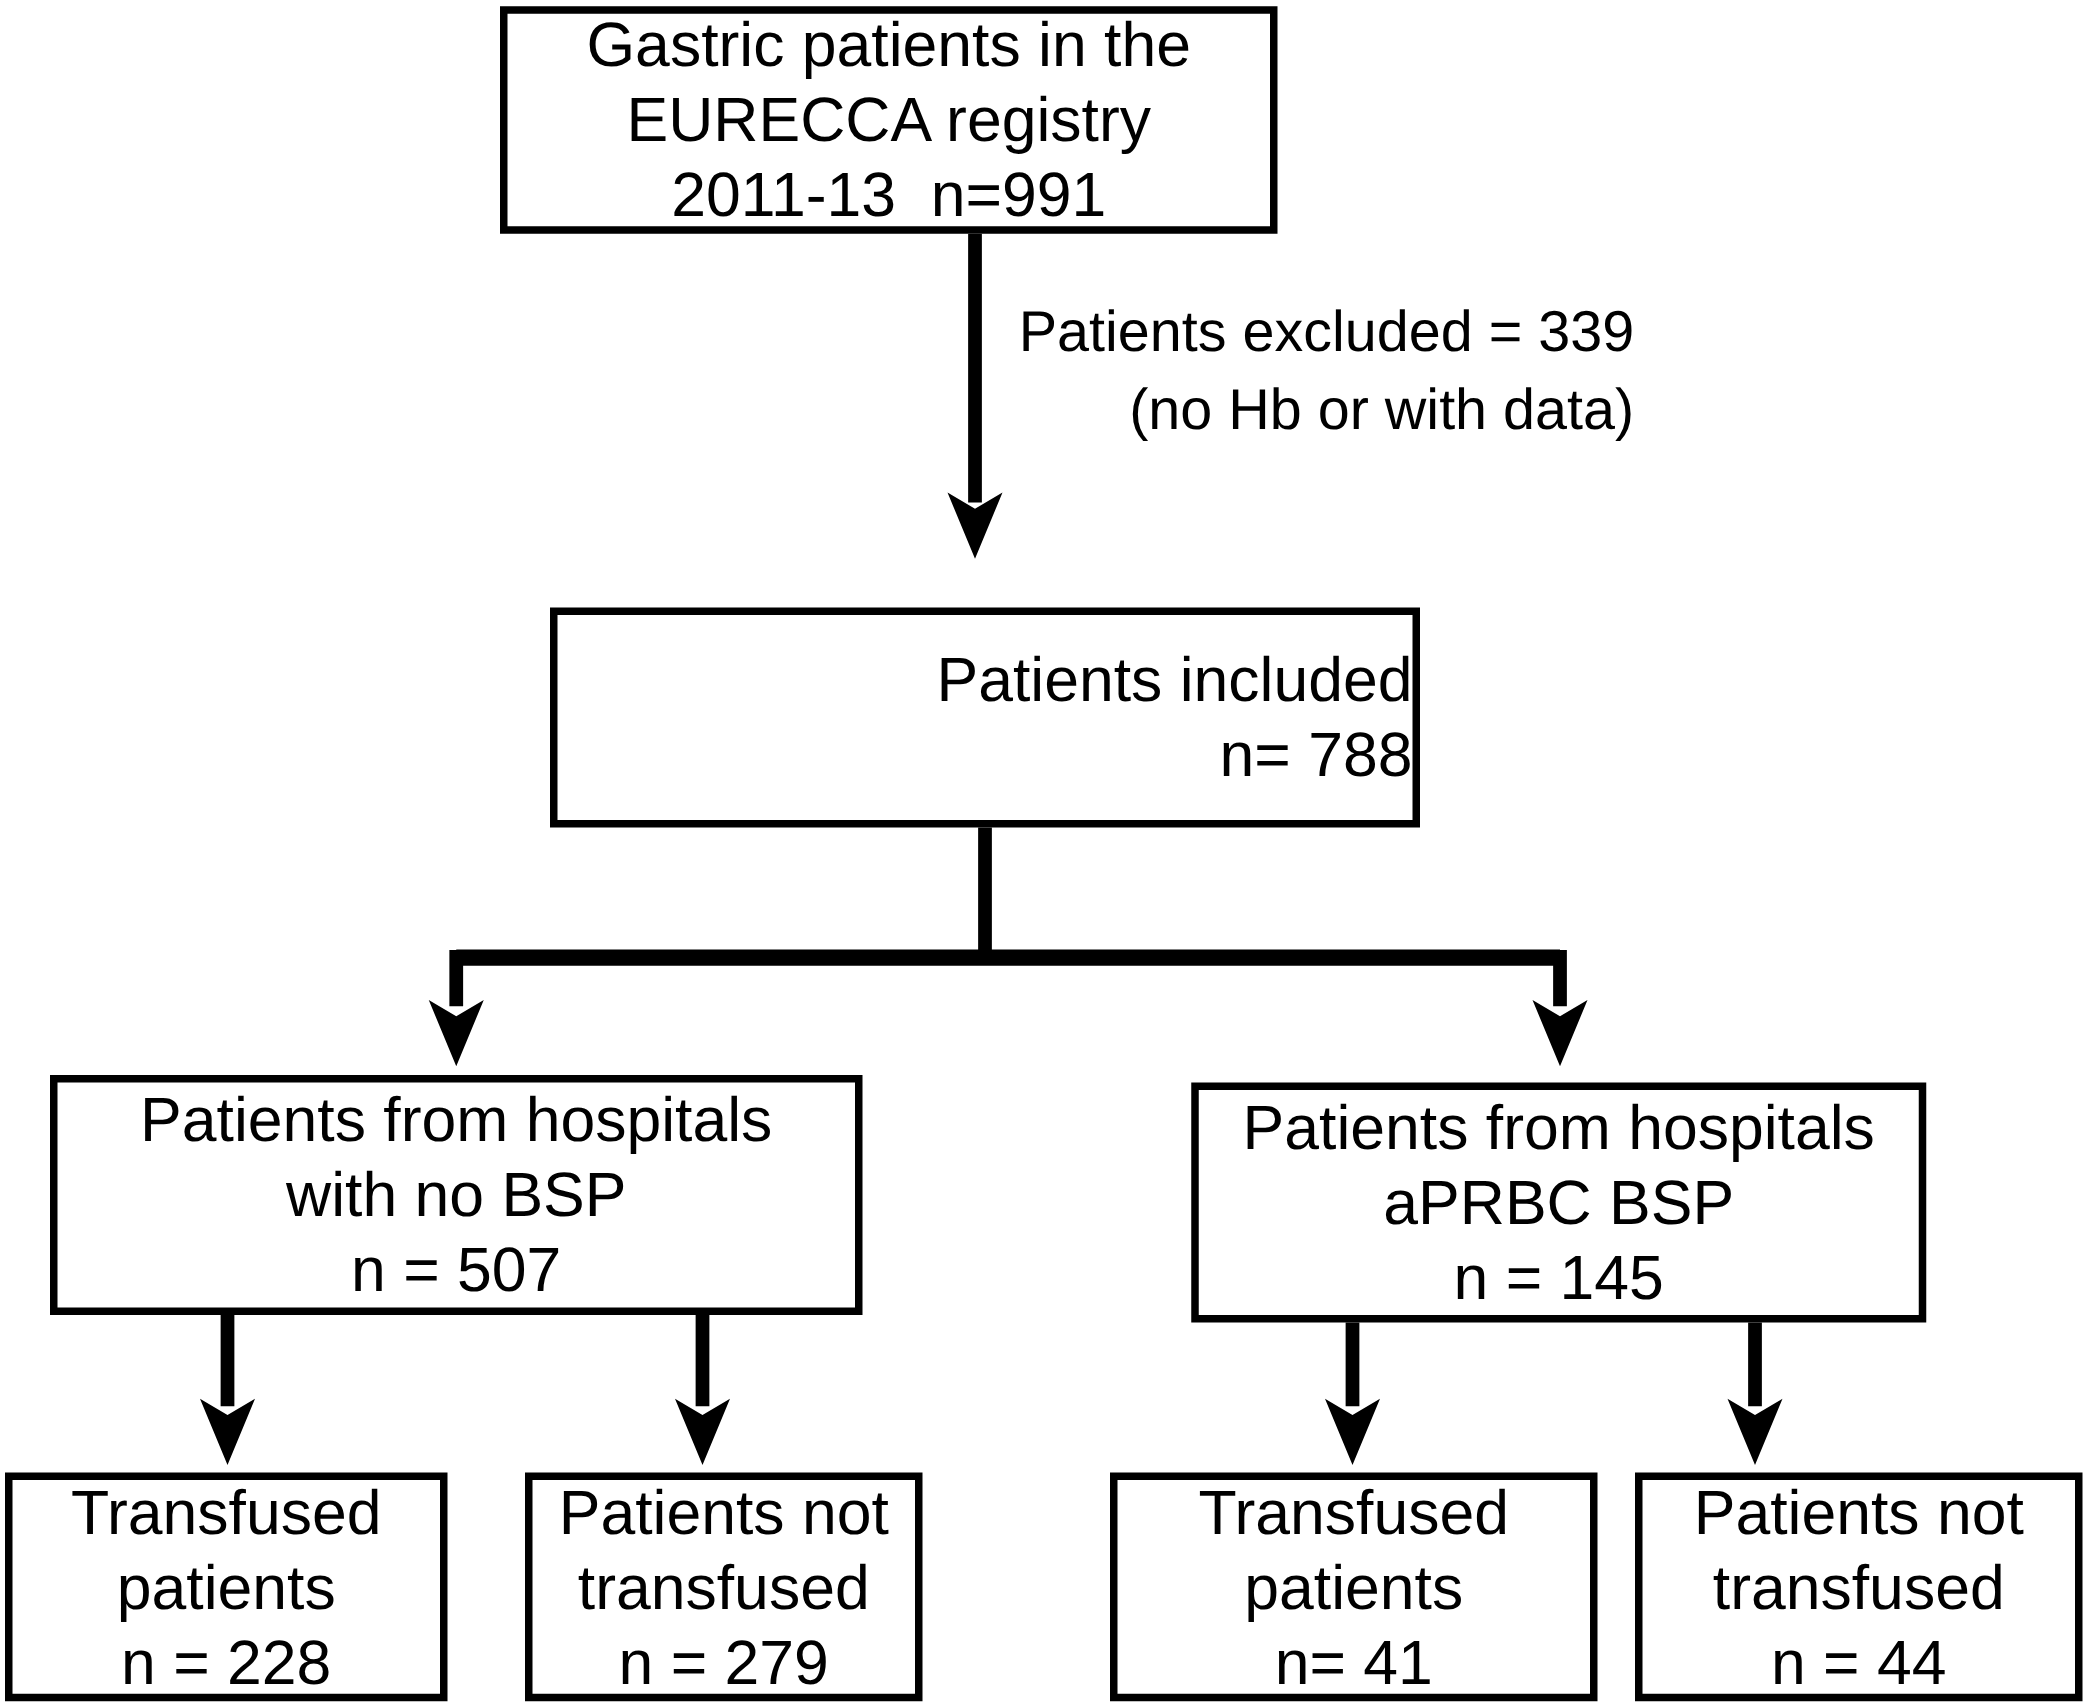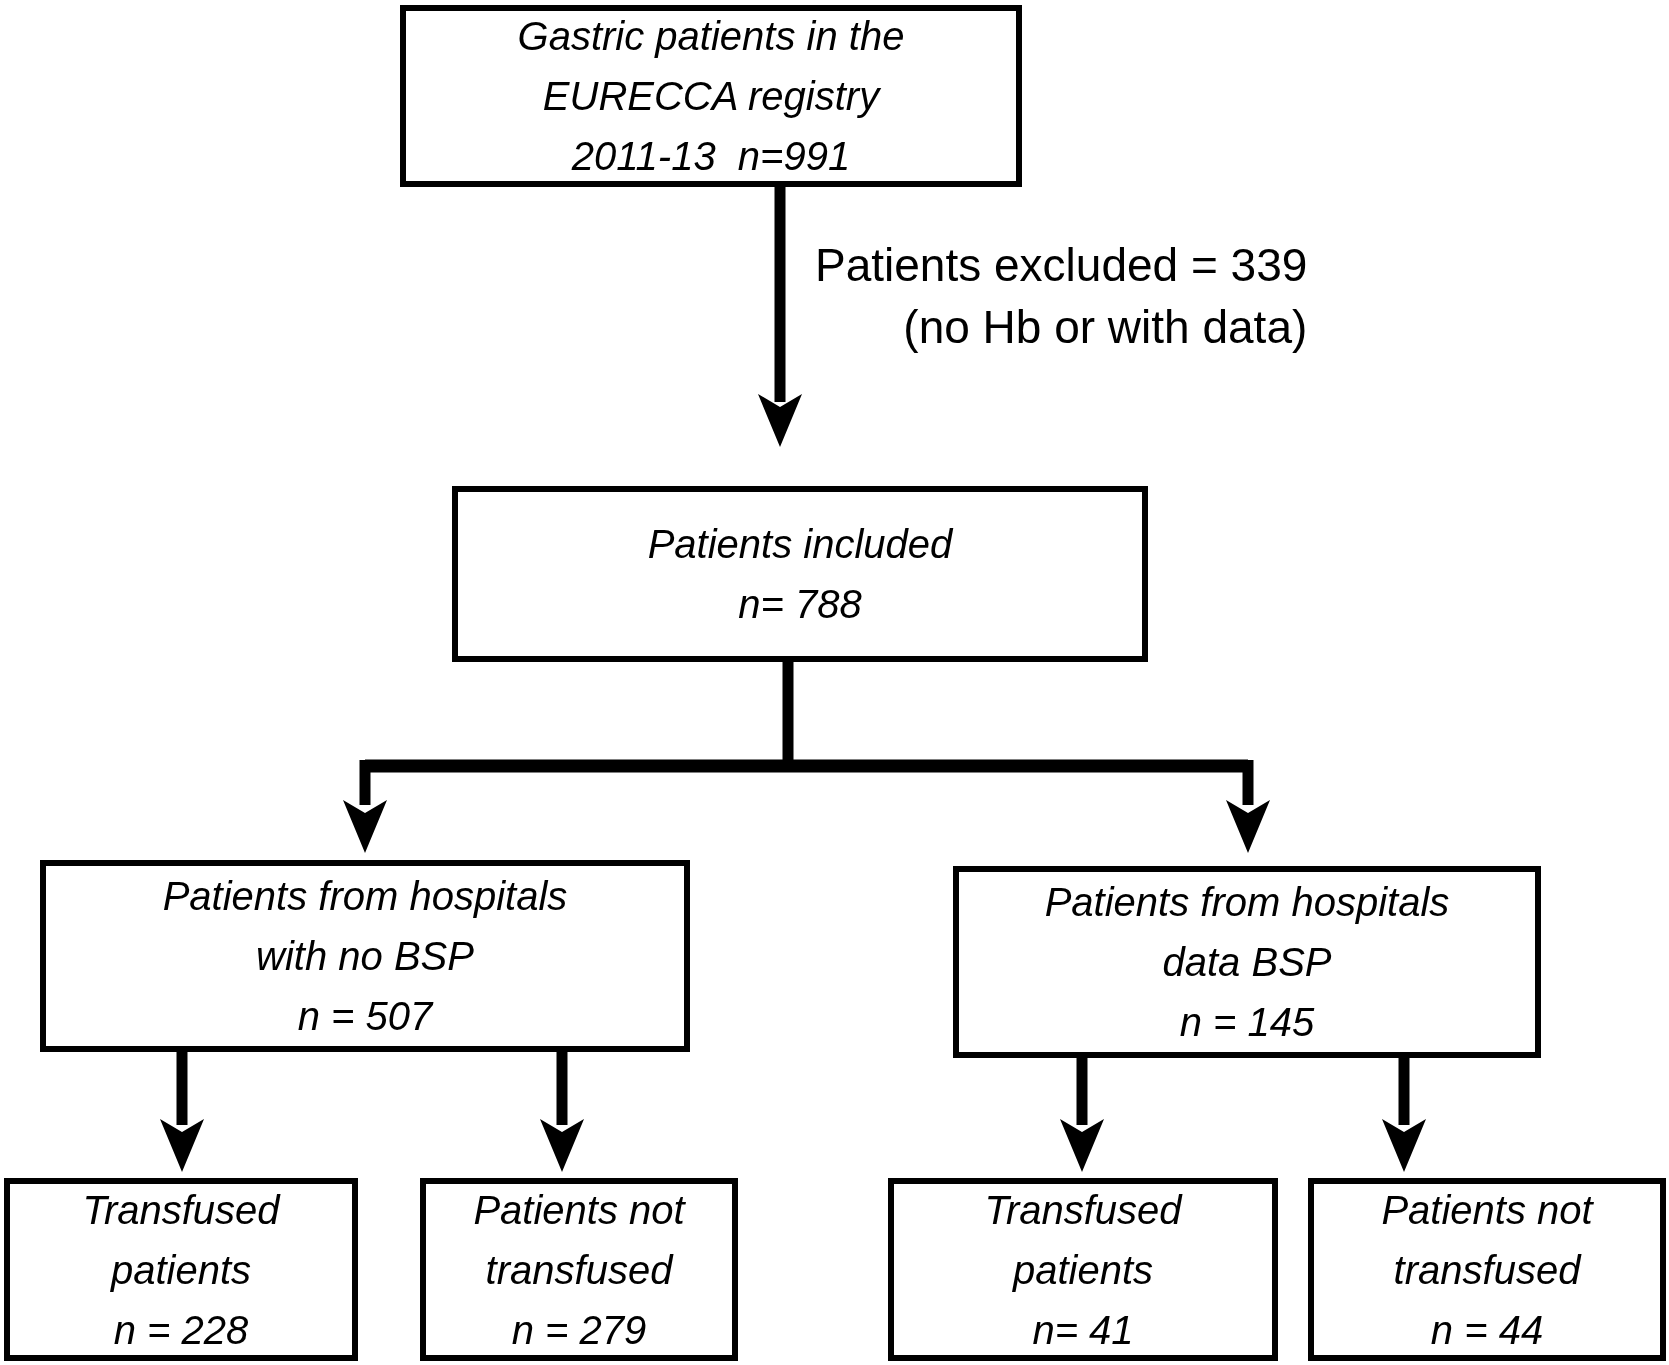--- a/index.html
+++ b/index.html
@@ -26,29 +26,28 @@
   .node {
     position: absolute;
     box-sizing: border-box;
     border: 6px solid #000000;
     background: #ffffff;
     display: flex;
     flex-direction: column;
     align-items: center;
     justify-content: center;
     text-align: center;
-    font-size: 40px;
+    font-size: 50px;
     line-height: 60px;
     z-index: 2;
-    font-style: italic;
   }
   .node span { display: block; white-space: nowrap; }
 
   #node-registry              { left: 400px; top: 5px;    width: 622px; height: 182px; }
-  #node-included              { left: 452px; top: 486px;  width: 696px; height: 176px; }
+  #node-included              { left: 440px; top: 486px;  width: 696px; height: 176px; align-items: flex-end; }
   #node-no-bsp                { left: 40px;  top: 860px;  width: 650px; height: 192px; }
   #node-bsp                   { left: 953px; top: 866px;  width: 588px; height: 192px; }
   #node-no-bsp-transfused     { left: 4px;   top: 1178px; width: 354px; height: 183px; }
   #node-no-bsp-not-transfused { left: 420px; top: 1178px; width: 318px; height: 183px; }
   #node-bsp-transfused        { left: 888px; top: 1178px; width: 390px; height: 183px; }
   #node-bsp-not-transfused    { left: 1308px;top: 1178px; width: 358px; height: 183px; }
 
   .edge-label {
     position: absolute;
     left: 815px;
@@ -121,21 +120,21 @@
   </div>
 
   <div class="node" id="node-no-bsp">
     <span>Patients from hospitals</span>
     <span>with no BSP</span>
     <span>n = 507</span>
   </div>
 
   <div class="node" id="node-bsp">
     <span>Patients from hospitals</span>
-    <span>data BSP</span>
+    <span>aPRBC BSP</span>
     <span>n = 145</span>
   </div>
 
   <div class="node" id="node-no-bsp-transfused">
     <span>Transfused</span>
     <span>patients</span>
     <span>n = 228</span>
   </div>
 
   <div class="node" id="node-no-bsp-not-transfused">

